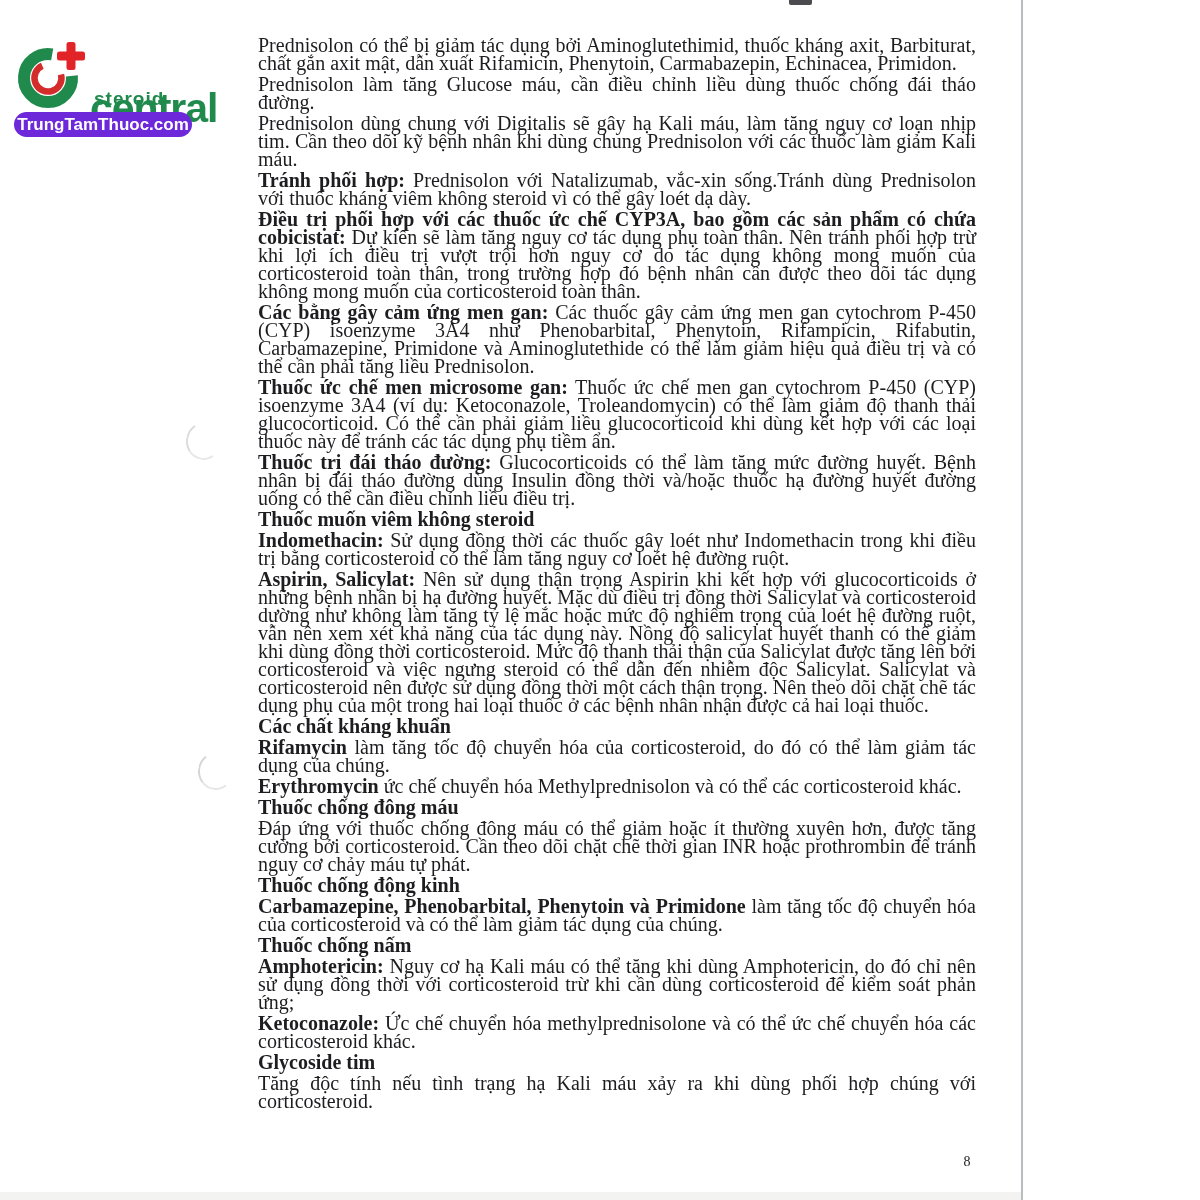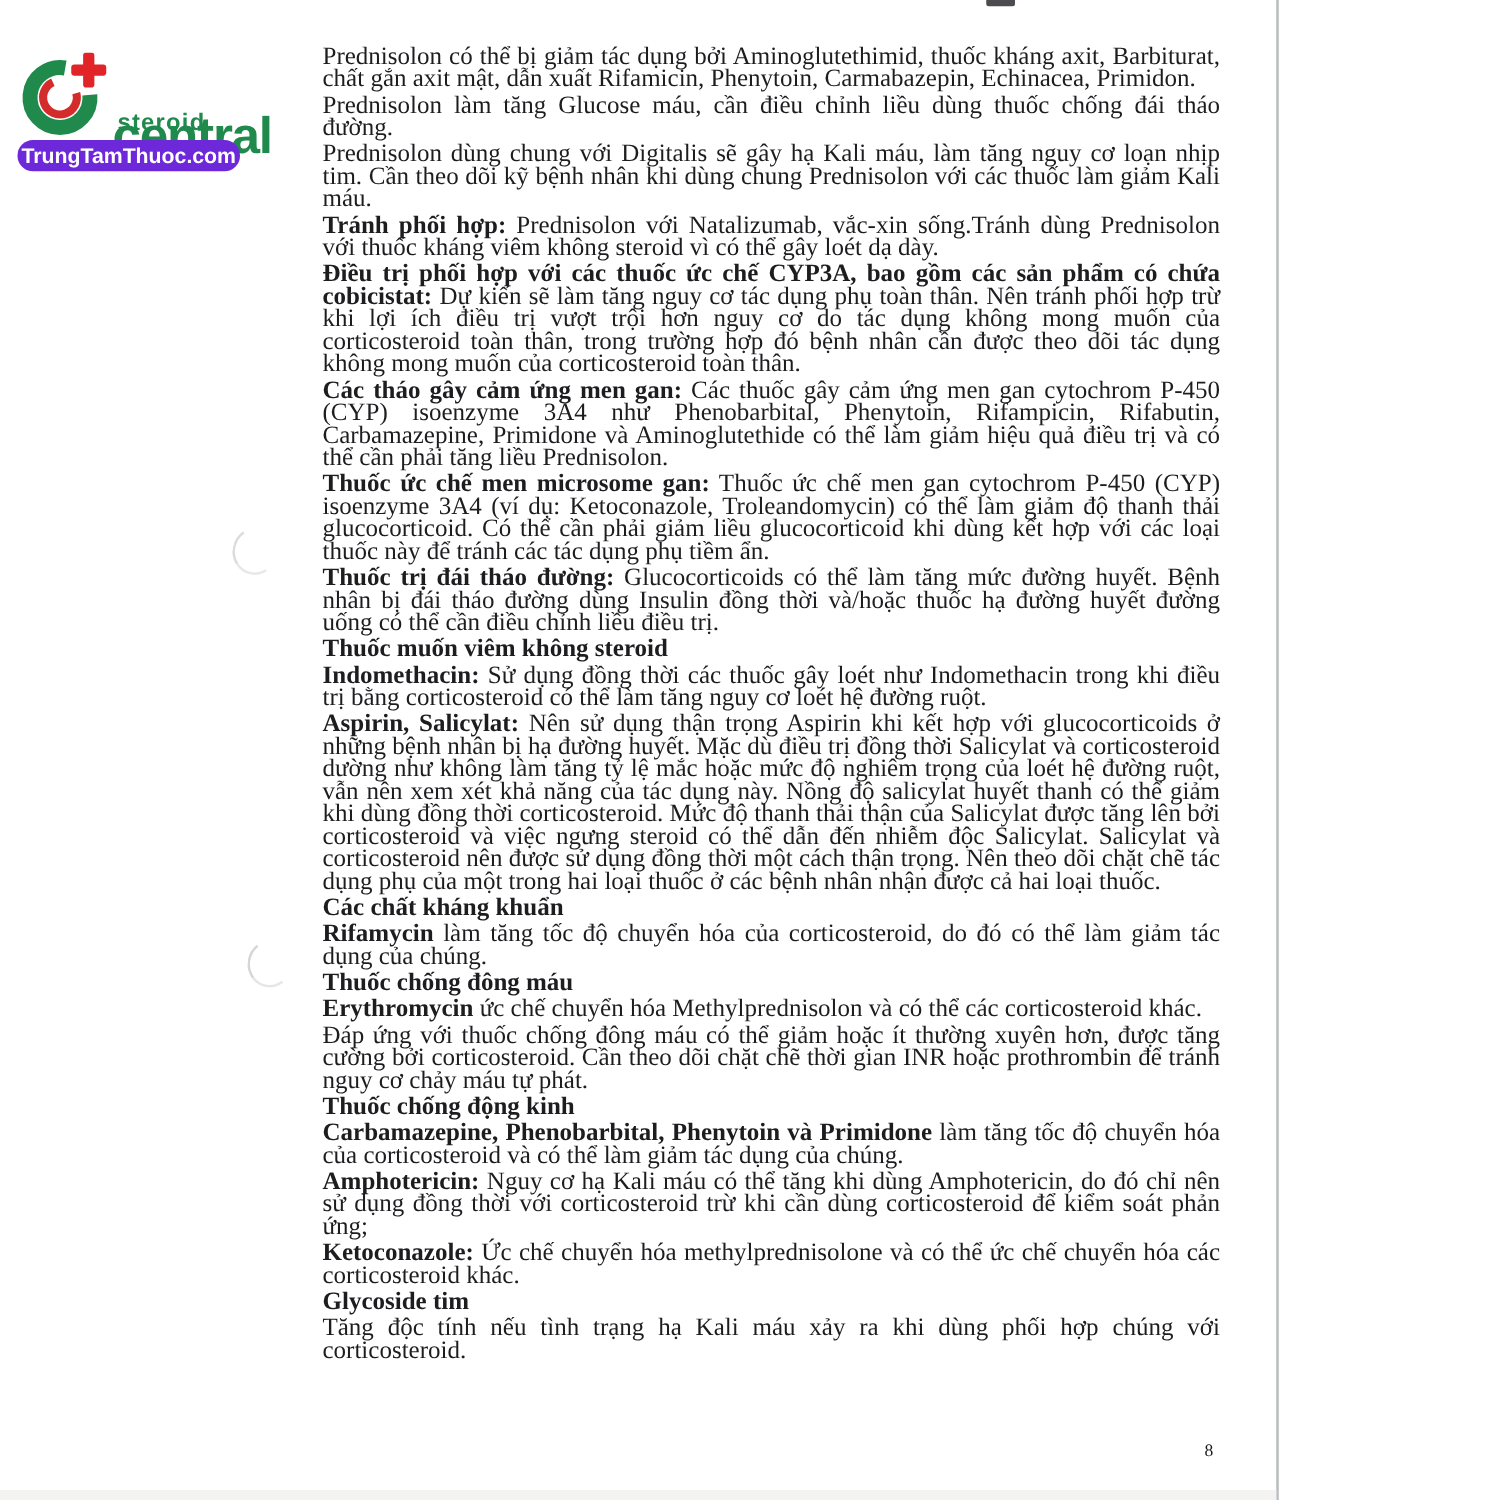--- a/index.html
+++ b/index.html
@@ -67,33 +67,34 @@
   <div class="brand-sub" style="color:#1f8a4c;">steroid</div>
   <div class="url-pill" style="background:#6d28d9;">TrungTamThuoc.com</div>
 </div>
 
 <main class="doc-text">
     <div class="para"><span>Prednisolon có thể bị giảm tác dụng bởi Aminoglutethimid, thuốc kháng axit, Barbiturat, chất gắn axit mật, dẫn xuất Rifamicin, Phenytoin, Carmabazepin, Echinacea, Primidon.</span></div>
     <div class="para"><span>Prednisolon làm tăng Glucose máu, cần điều chỉnh liều dùng thuốc chống đái tháo đường.</span></div>
     <div class="para"><span>Prednisolon dùng chung với Digitalis sẽ gây hạ Kali máu, làm tăng nguy cơ loạn nhịp tim. Cần theo dõi kỹ bệnh nhân khi dùng chung Prednisolon với các thuốc làm giảm Kali máu.</span></div>
     <div class="para"><span class="lead">Tránh phối hợp:</span><span> Prednisolon với Natalizumab, vắc-xin sống.Tránh dùng Prednisolon với thuốc kháng viêm không steroid vì có thể gây loét dạ dày.</span></div>
     <div class="para"><span class="lead">Điều trị phối hợp với các thuốc ức chế CYP3A, bao gồm các sản phẩm có chứa cobicistat:</span><span> Dự kiến sẽ làm tăng nguy cơ tác dụng phụ toàn thân. Nên tránh phối hợp trừ khi lợi ích điều trị vượt trội hơn nguy cơ do tác dụng không mong muốn của corticosteroid toàn thân, trong trường hợp đó bệnh nhân cần được theo dõi tác dụng không mong muốn của corticosteroid toàn thân.</span></div>
-    <div class="para"><span class="lead">Các tháo gây cảm ứng men gan:</span><span> Các thuốc gây cảm ứng men gan cytochrom P-450 (CYP) isoenzyme 3A4 như Phenobarbital, Phenytoin, Rifampicin, Rifabutin, Carbamazepine, Primidone và Aminoglutethide có thể làm giảm hiệu quả điều trị và có thể cần phải tăng liều Prednisolon.</span></div>
+    <div class="para"><span class="lead">Các bằng gây cảm ứng men gan:</span><span> Các thuốc gây cảm ứng men gan cytochrom P-450 (CYP) isoenzyme 3A4 như Phenobarbital, Phenytoin, Rifampicin, Rifabutin, Carbamazepine, Primidone và Aminoglutethide có thể làm giảm hiệu quả điều trị và có thể cần phải tăng liều Prednisolon.</span></div>
     <div class="para"><span class="lead">Thuốc ức chế men microsome gan:</span><span> Thuốc ức chế men gan cytochrom P-450 (CYP) isoenzyme 3A4 (ví dụ: Ketoconazole, Troleandomycin) có thể làm giảm độ thanh thải glucocorticoid. Có thể cần phải giảm liều glucocorticoid khi dùng kết hợp với các loại thuốc này để tránh các tác dụng phụ tiềm ẩn.</span></div>
     <div class="para"><span class="lead">Thuốc trị đái tháo đường:</span><span> Glucocorticoids có thể làm tăng mức đường huyết. Bệnh nhân bị đái tháo đường dùng Insulin đồng thời và/hoặc thuốc hạ đường huyết đường uống có thể cần điều chỉnh liều điều trị.</span></div>
     <div class="para"><span class="lead">Thuốc muốn viêm không steroid</span></div>
     <div class="para"><span class="lead">Indomethacin:</span><span> Sử dụng đồng thời các thuốc gây loét như Indomethacin trong khi điều trị bằng corticosteroid có thể làm tăng nguy cơ loét hệ đường ruột.</span></div>
     <div class="para"><span class="lead">Aspirin, Salicylat:</span><span> Nên sử dụng thận trọng Aspirin khi kết hợp với glucocorticoids ở những bệnh nhân bị hạ đường huyết. Mặc dù điều trị đồng thời Salicylat và corticosteroid dường như không làm tăng tỷ lệ mắc hoặc mức độ nghiêm trọng của loét hệ đường ruột, vẫn nên xem xét khả năng của tác dụng này. Nồng độ salicylat huyết thanh có thể giảm khi dùng đồng thời corticosteroid. Mức độ thanh thải thận của Salicylat được tăng lên bởi corticosteroid và việc ngưng steroid có thể dẫn đến nhiễm độc Salicylat. Salicylat và corticosteroid nên được sử dụng đồng thời một cách thận trọng. Nên theo dõi chặt chẽ tác dụng phụ của một trong hai loại thuốc ở các bệnh nhân nhận được cả hai loại thuốc.</span></div>
     <div class="para"><span class="lead">Các chất kháng khuẩn</span></div>
     <div class="para"><span class="lead">Rifamycin</span><span> làm tăng tốc độ chuyển hóa của corticosteroid, do đó có thể làm giảm tác dụng của chúng.</span></div>
+    <div class="para"><span class="lead">Erythromycin</span><span> ức chế chuyển hóa Methylprednisolon và có thể các corticosteroid khác.</span></div>
     <div class="para"><span class="lead">Thuốc chống đông máu</span></div>
-    <div class="para"><span class="lead">Erythromycin</span><span> ức chế chuyển hóa Methylprednisolon và có thể các corticosteroid khác.</span></div>
     <div class="para"><span>Đáp ứng với thuốc chống đông máu có thể giảm hoặc ít thường xuyên hơn, được tăng cường bởi corticosteroid. Cần theo dõi chặt chẽ thời gian INR hoặc prothrombin để tránh nguy cơ chảy máu tự phát.</span></div>
     <div class="para"><span class="lead">Thuốc chống động kinh</span></div>
     <div class="para"><span class="lead">Carbamazepine, Phenobarbital, Phenytoin và Primidone</span><span> làm tăng tốc độ chuyển hóa của corticosteroid và có thể làm giảm tác dụng của chúng.</span></div>
+    <div class="para"><span class="lead">Thuốc chống nấm</span></div>
     <div class="para"><span class="lead">Amphotericin:</span><span> Nguy cơ hạ Kali máu có thể tăng khi dùng Amphotericin, do đó chỉ nên sử dụng đồng thời với corticosteroid trừ khi cần dùng corticosteroid để kiểm soát phản ứng;</span></div>
     <div class="para"><span class="lead">Ketoconazole:</span><span> Ức chế chuyển hóa methylprednisolone và có thể ức chế chuyển hóa các corticosteroid khác.</span></div>
     <div class="para"><span class="lead">Glycoside tim</span></div>
     <div class="para"><span>Tăng độc tính nếu tình trạng hạ Kali máu xảy ra khi dùng phối hợp chúng với corticosteroid.</span></div>
   </main>
 
 <div class="page-edge-line"></div>
 <div class="top-smudge"></div>
 <div class="punch-hole hole-1"></div>
 <div class="punch-hole hole-2"></div>

